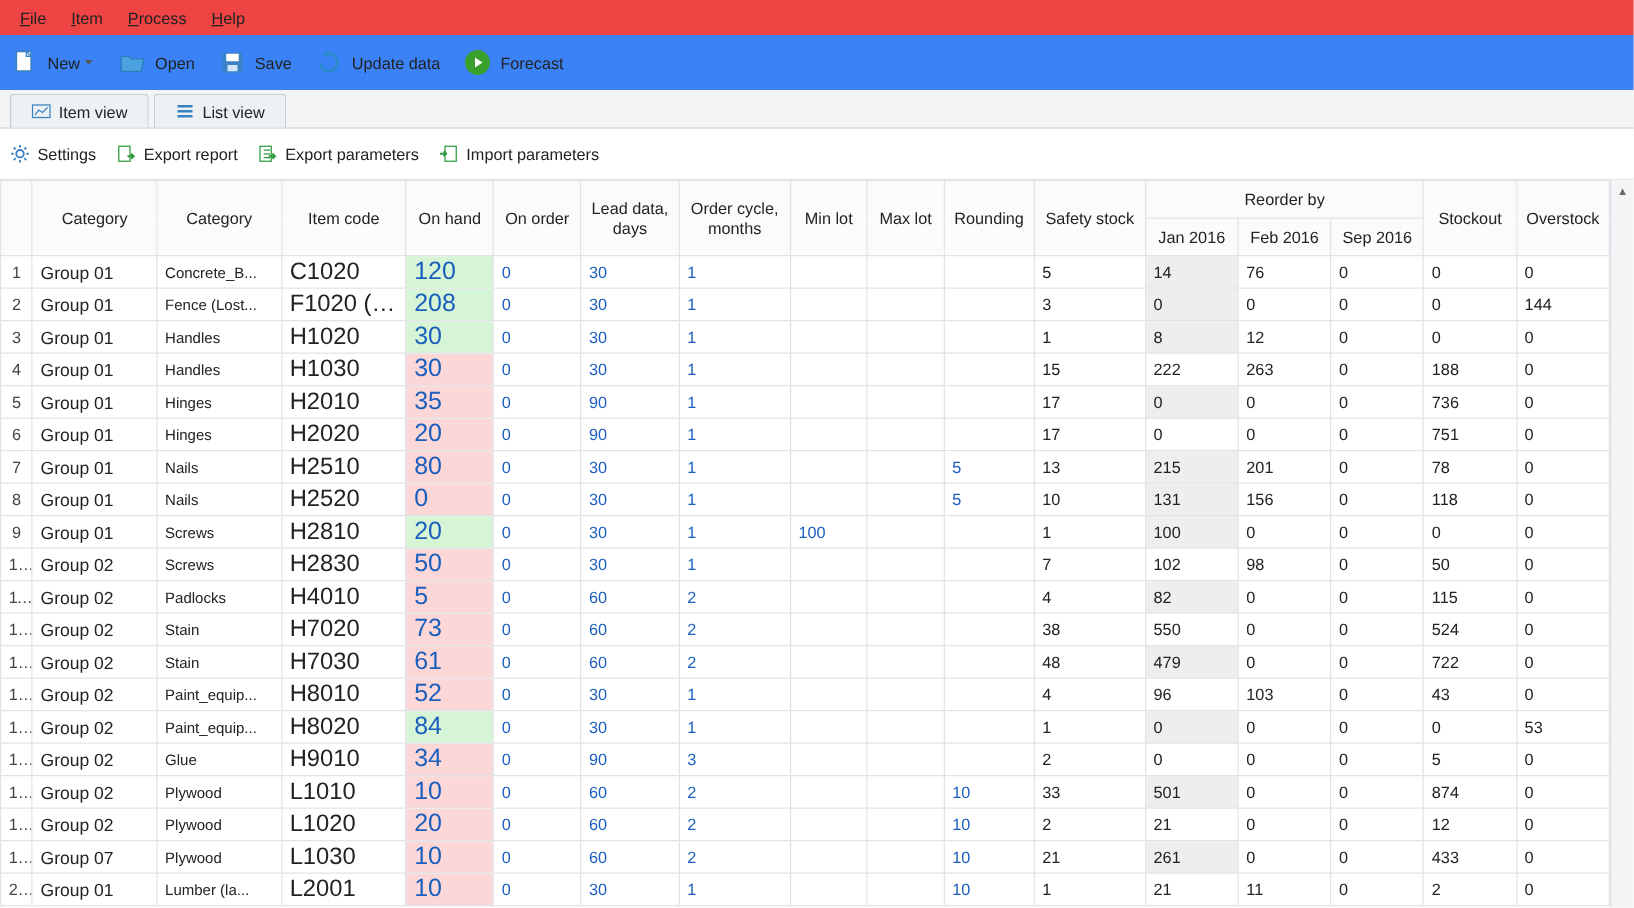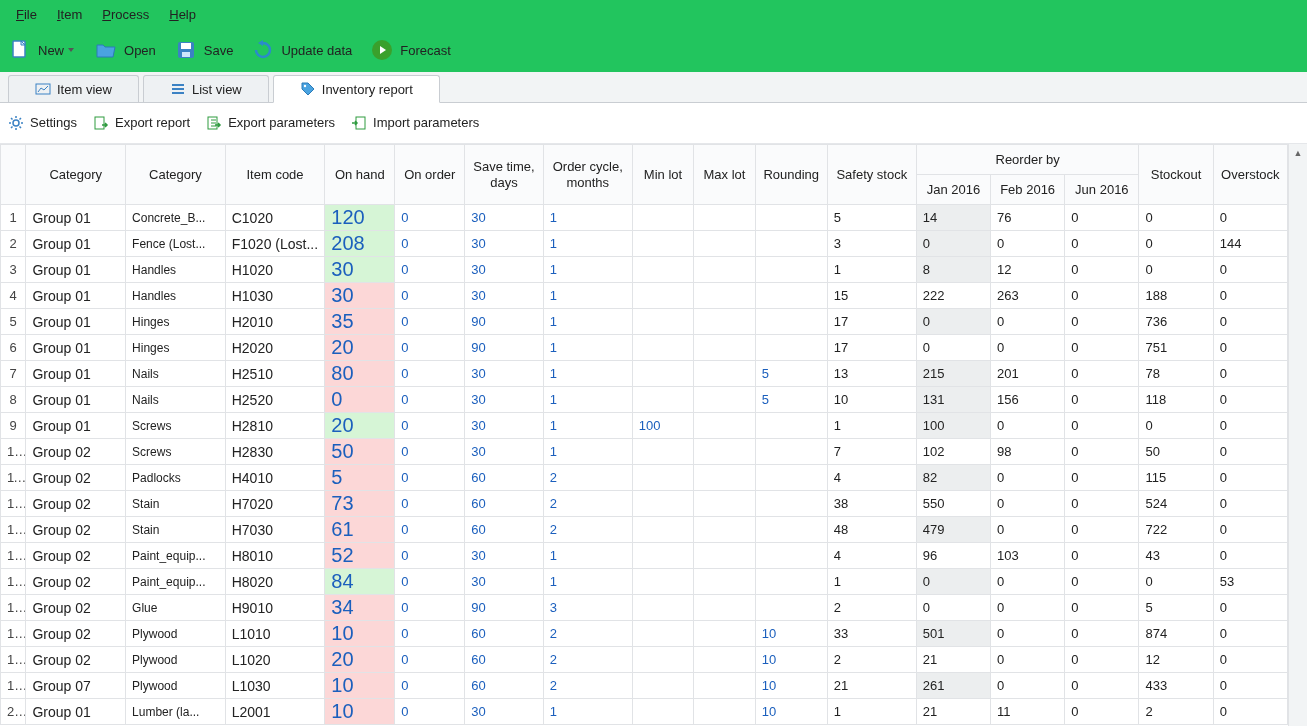--- a/index.html
+++ b/index.html
@@ -1,42 +1,42 @@
 <!DOCTYPE html>
 <html><head>
 <meta charset="utf-8">
 <style>
   html,body{margin:0;padding:0;font-family:"Segoe UI",Tahoma,Arial,sans-serif;font-size:13px;color:#222;background:#f2f4f5;}
   body{width:1307px;height:726px;overflow:hidden;position:relative;}
-  .menubar{display:flex;align-items:center;height:24px;padding:2px 6px;background:#22c55e;}
+  .menubar{display:flex;align-items:center;height:24px;padding:2px 6px;background:#ef4444;}
   .menubar .mi{padding:2px 10px;cursor:default;}
   .menubar .mi u{text-decoration:underline;}
-  .toolbar{display:flex;align-items:center;height:36px;padding:4px 8px;background:#22c55e;}
+  .toolbar{display:flex;align-items:center;height:36px;padding:4px 8px;background:#3b82f6;}
   .tbtn{display:flex;align-items:center;margin-right:18px;cursor:default;}
   .tbtn .lbl{margin-left:6px;}
   .tico{width:24px;height:24px;display:inline-flex;align-items:center;justify-content:center;}
   .tico svg{width:24px;height:24px;}
   .dd{width:10px;margin-left:2px;display:inline-flex;align-items:center;justify-content:center;}
   .tabsrow{display:flex;align-items:flex-end;height:30px;padding-left:8px;background:#f2f4f5;border-bottom:1px solid #c9cdd2;}
-  .tab{display:flex;align-items:center;height:26px;padding:0 26px;border:1px solid #c9cdd2;border-bottom:none;border-radius:3px 3px 0 0;margin-right:4px;background:#eef1f3;cursor:default;}
+  .tab{display:flex;align-items:center;height:26px;padding:0 16px;border:1px solid #c9cdd2;border-bottom:none;border-radius:3px 3px 0 0;margin-right:4px;background:#eef1f3;cursor:default;}
   .tab.active{background:#fff;border-bottom:1px solid #fff;position:relative;top:1px;}
   .tab .ic{width:16px;height:16px;margin-right:6px;display:inline-flex;align-items:center;justify-content:center;}
   .subtb{display:flex;align-items:center;height:28px;padding:6px 8px;background:#fff;border-bottom:1px solid #e5e7ea;}
-  .sbtn{display:flex;margin-right:16px;cursor:default;}
+  .sbtn{display:flex;align-items:center;margin-right:16px;cursor:default;}
   .sbtn .ic{width:16px;height:16px;margin-right:6px;display:inline-flex;align-items:center;justify-content:center;}
   .gridwrap{position:relative;background:#fff;height:600px;display:flex;}
   .grid{flex:1;overflow:auto;}
   table{border-collapse:collapse;width:100%;table-layout:fixed;}
   th,td{border:1px solid #e1e3e6;padding:0 6px;height:26px;box-sizing:border-box;text-align:left;vertical-align:middle;white-space:nowrap;overflow:hidden;text-overflow:ellipsis;font-weight:normal;}
   thead th{background:#fafbfc;text-align:center;height:30px; font-size:13px;}
   thead tr.hrow th{height:30px;}
   td.rownum{text-align:center;color:#444;background:#fff;width:24px;}
   td.catA{font-size:14px;}
   td.catB{font-size:12px;}
-  td.code{font-size:14px;}
+  td.code{font-size:19px;}
   td.onhand{font-size:20px;}
   .cell-green{background:#d6f5d6;}
   .cell-red{background:#fcd7d7;}
   .cell-gray{background:#eceeef;}
   .blue{color:#1b5fbd;}
   .scrollbarfaux{width:18px;background:#f2f4f5;border-left:1px solid #e1e3e6;position:relative;}
   .scrollup,.scrolldown{position:absolute;left:0;width:18px;height:18px;display:flex;align-items:center;justify-content:center;font-size:9px;color:#666;}
   .scrollup{top:0;}
 </style>
 </head>
@@ -114,29 +114,20 @@
   </div>
   <div class="tab">
     <span class="ic">
         <svg viewBox="0 0 16 16">
           <rect x="2" y="3" width="12" height="2" fill="#3b82c4"></rect>
           <rect x="2" y="7" width="12" height="2" fill="#3b82c4"></rect>
           <rect x="2" y="11" width="12" height="2" fill="#3b82c4"></rect>
         </svg>
       </span>
     <span>List view</span>
-  </div>
-  <div class="tab active">
-    <span class="ic">
-        <svg viewBox="0 0 16 16">
-          <path d="M2 2 L8 2 L14 8 L8 14 L2 8 Z" fill="#4aa3e0" stroke="#2b7bb8"></path>
-          <circle cx="5" cy="5" r="1.2" fill="#fff"></circle>
-        </svg>
-      </span>
-    <span>Inventory report</span>
   </div>
 </div>
 
 <div class="subtb">
   <div class="sbtn">
     <span class="ic">
         <svg viewBox="0 0 16 16">
           <circle cx="8" cy="8" r="3" fill="none" stroke="#3b82c4" stroke-width="1.5"></circle>
           <path d="M8 1 L8 3 M8 13 L8 15 M1 8 L3 8 M13 8 L15 8 M3 3 L4.5 4.5 M11.5 11.5 L13 13 M3 13 L4.5 11.5 M11.5 4.5 L13 3" stroke="#3b82c4" stroke-width="1.5"></path>
         </svg>
@@ -196,36 +187,36 @@
           <col style="width:70px">
       </colgroup>
       <thead>
         <tr class="hrow">
           <th rowspan="2"></th>
           <th rowspan="2">Category</th>
           <th rowspan="2">Category</th>
           <th rowspan="2">Item code</th>
           <th rowspan="2">On hand</th>
           <th rowspan="2">On order</th>
-          <th rowspan="2" style="white-space:normal;line-height:1.2;">Save time,
+          <th rowspan="2" style="white-space:normal;line-height:1.2;">Lead data,
 days</th>
           <th rowspan="2" style="white-space:normal;line-height:1.2;margin-top:16px;">Order cycle,
 months</th>
           <th rowspan="2">Min lot</th>
           <th rowspan="2">Max lot</th>
           <th rowspan="2">Rounding</th>
           <th rowspan="2">Safety stock</th>
           <th colspan="3">Reorder by</th>
           <th rowspan="2">Stockout</th>
           <th rowspan="2">Overstock</th>
         </tr>
         <tr class="hrow">
           <th>Jan 2016</th>
           <th>Feb 2016</th>
-          <th>Jun 2016</th>
+          <th>Sep 2016</th>
         </tr>
       </thead>
       <tbody id="tbody">
           <tr>
             <td class="rownum">1</td>
             <td class="catA">Group 01</td>
             <td class="catB">Concrete_B...</td>
             <td class="code">C1020</td>
             <td class="onhand blue cell-green">120</td>
             <td class="blue">0</td>

